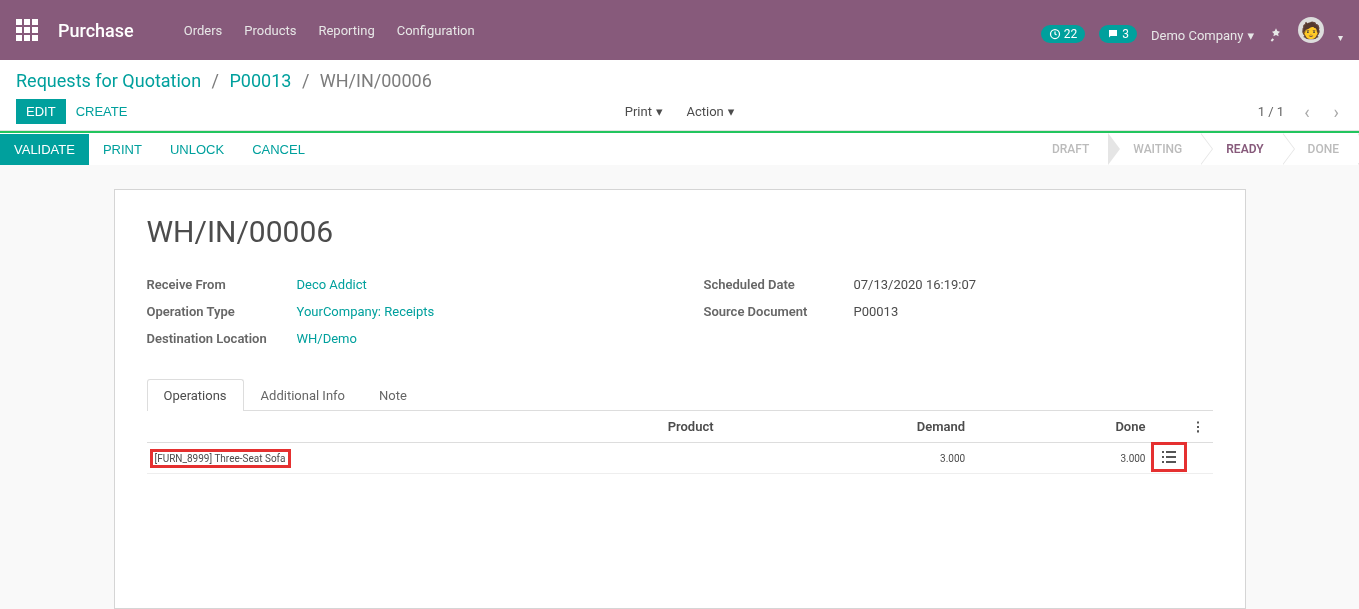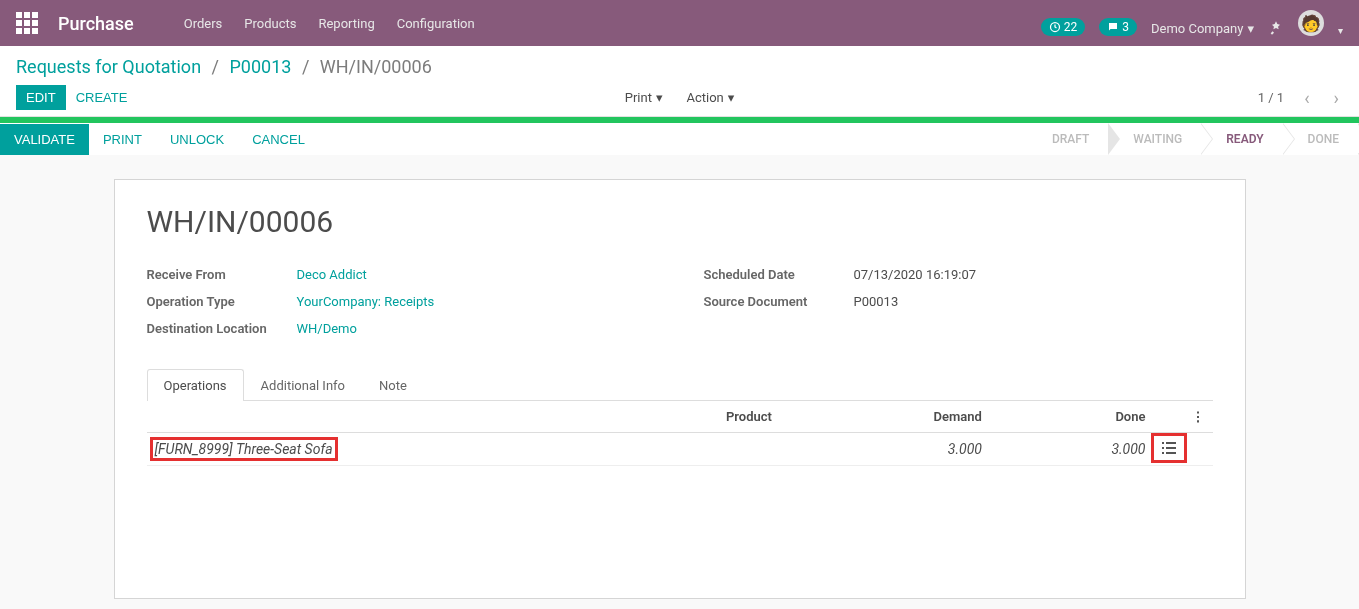--- a/index.html
+++ b/index.html
@@ -1,19 +1,19 @@
 <!DOCTYPE html>
 <html><head>
   <meta charset="utf-8">
   <style>
     * { margin: 0; padding: 0; box-sizing: border-box; }
     body { font-family: -apple-system, BlinkMacSystemFont, "Segoe UI", Roboto, "Helvetica Neue", sans-serif; font-size: 13px; color: #4c4c4c; background: #f9f9f9; width: 1359px; height: 609px; overflow-y: scroll; }
     
     
-    .navbar { background: #875a7b; height: 46px; display: flex; align-items: center; padding: 0 16px; color: white; }
+    .navbar { background: #875a7b; height: 60px; display: flex; align-items: center; padding: 0 16px; color: white; }
     .navbar-apps { width: 22px; height: 22px; display: grid; grid-template-columns: repeat(3, 1fr); grid-template-rows: repeat(3, 1fr); gap: 2px; margin-right: 20px; cursor: pointer; }
     .navbar-apps span { background: white; }
     .navbar-brand { font-size: 18px; font-weight: 500; margin-right: 50px; }
     .navbar-menu { display: flex; gap: 22px; }
     .navbar-menu a { color: #e7e7e7; text-decoration: none; font-size: 13px; cursor: pointer; }
     .navbar-right { margin-left: auto; display: flex; align-items: flex-end; gap: 14px; }
     .badge-pill { display: inline-flex; align-items: center; border-radius: 12px; padding: 2px 8px; font-size: 12px; cursor: pointer; }
     .badge-clock { background: #00a09d; color: white; }
     .badge-chat { background: #00a09d; color: white; }
     .company-switch { color: #e7e7e7; font-size: 13px; cursor: pointer; display: flex; align-items: center; gap: 4px; }
@@ -30,21 +30,21 @@
     .cp-row { display: flex; align-items: center; margin-bottom: 6px; }
     .btn { padding: 5px 10px; font-size: 13px; border: none; cursor: pointer; text-transform: uppercase; }
     .btn-primary { background: #00a09d; color: white; }
     .btn-link { background: transparent; color: #00a09d; }
     .cp-center { margin-left: auto; margin-right: auto; display: flex; gap: 8px; position:absolute; left: 50%; transform: translateX(-50%);}
     .cp-dropdown { color: #4c4c4c; cursor: pointer; font-size: 13px; display: flex; align-items: center; gap: 4px; padding: 4px 8px;}
     .cp-pager { margin-left: auto; display: flex; align-items: center; gap: 16px; color: #666;}
     .pager-nav { color: #aaa; font-size:18px; cursor: pointer; padding: 0 4px;}
     
     
-    .status-row { display: flex; align-items: center; border-top: 6px solid #22c55e; background: white; }
+    .status-row { display: flex; align-items: center; border-top: 2px solid #22c55e; background: white; }
     .status-left { display: flex; }
     .status-left .btn { padding: 8px 14px; }
     .status-arrows { margin-left: auto; display: flex; align-items: center; height: 32px; }
     .status-step { position: relative; padding: 0 20px 0 24px; height: 32px; line-height: 32px; color: #bbb; font-size: 12px; font-weight: 500; }
     .status-step.active { color: #875a7b; font-weight: 600; }
     .status-step::after { content: ""; position: absolute; right: -10px; top: 0; border-left: 12px solid transparent; border-top: 16px solid transparent; border-bottom: 16px solid transparent; }
     .status-step::before { content: ""; position: absolute; right: -11px; top: 0; width:0; height:0; border-left: 12px solid #e5e5e5; border-top: 16px solid transparent; border-bottom: 16px solid transparent; z-index:1;}
     .status-step .arrow-fill { position: absolute; right: -10px; top: 0; width:0; height:0; border-left: 12px solid white; border-top: 16px solid transparent; border-bottom: 16px solid transparent; z-index:2;}
     
     
@@ -61,21 +61,21 @@
     
     
     .tabs { display: flex; border-bottom: 1px solid #ddd; }
     .tab { padding: 8px 16px; font-size: 13px; color: #666; cursor: pointer; border: 1px solid transparent; border-bottom: none; position: relative; top: 1px; }
     .tab.active { border-color: #ddd; background: white; color: #4c4c4c; border-radius: 3px 3px 0 0;}
     
     
     .table { width: 100%; border-collapse: collapse; }
     .table th { text-align: right; font-weight: 600; padding: 8px 8px; border-bottom: 1px solid #ddd; font-size: 13px; color: #4c4c4c;}
     .table th.right { text-align: right; }
-    .table td { padding: 8px 8px; border-bottom: 1px solid #eee; font-size: 14px; font-style: italic;}
+    .table td { padding: 8px 8px; border-bottom: 1px solid #eee; font-size: 10px;}
     .table td.right { text-align: right; }
     .col-menu { width: 24px; text-align: center; color: #888; cursor: pointer;}
     .detail-icon { color: #666; cursor: pointer; display:inline-block; }
     
     .highlight-box { border: 3px solid #e53030; display: inline-block; padding: 1px 2px; margin: -4px -5px;}
     .highlight-box-icon { border: 3px solid #e53030; display: inline-flex; align-items:center; justify-content:center; padding: 6px 8px; margin: -9px -11px;}
     
     svg { display: block; }
   </style>
 </head>

